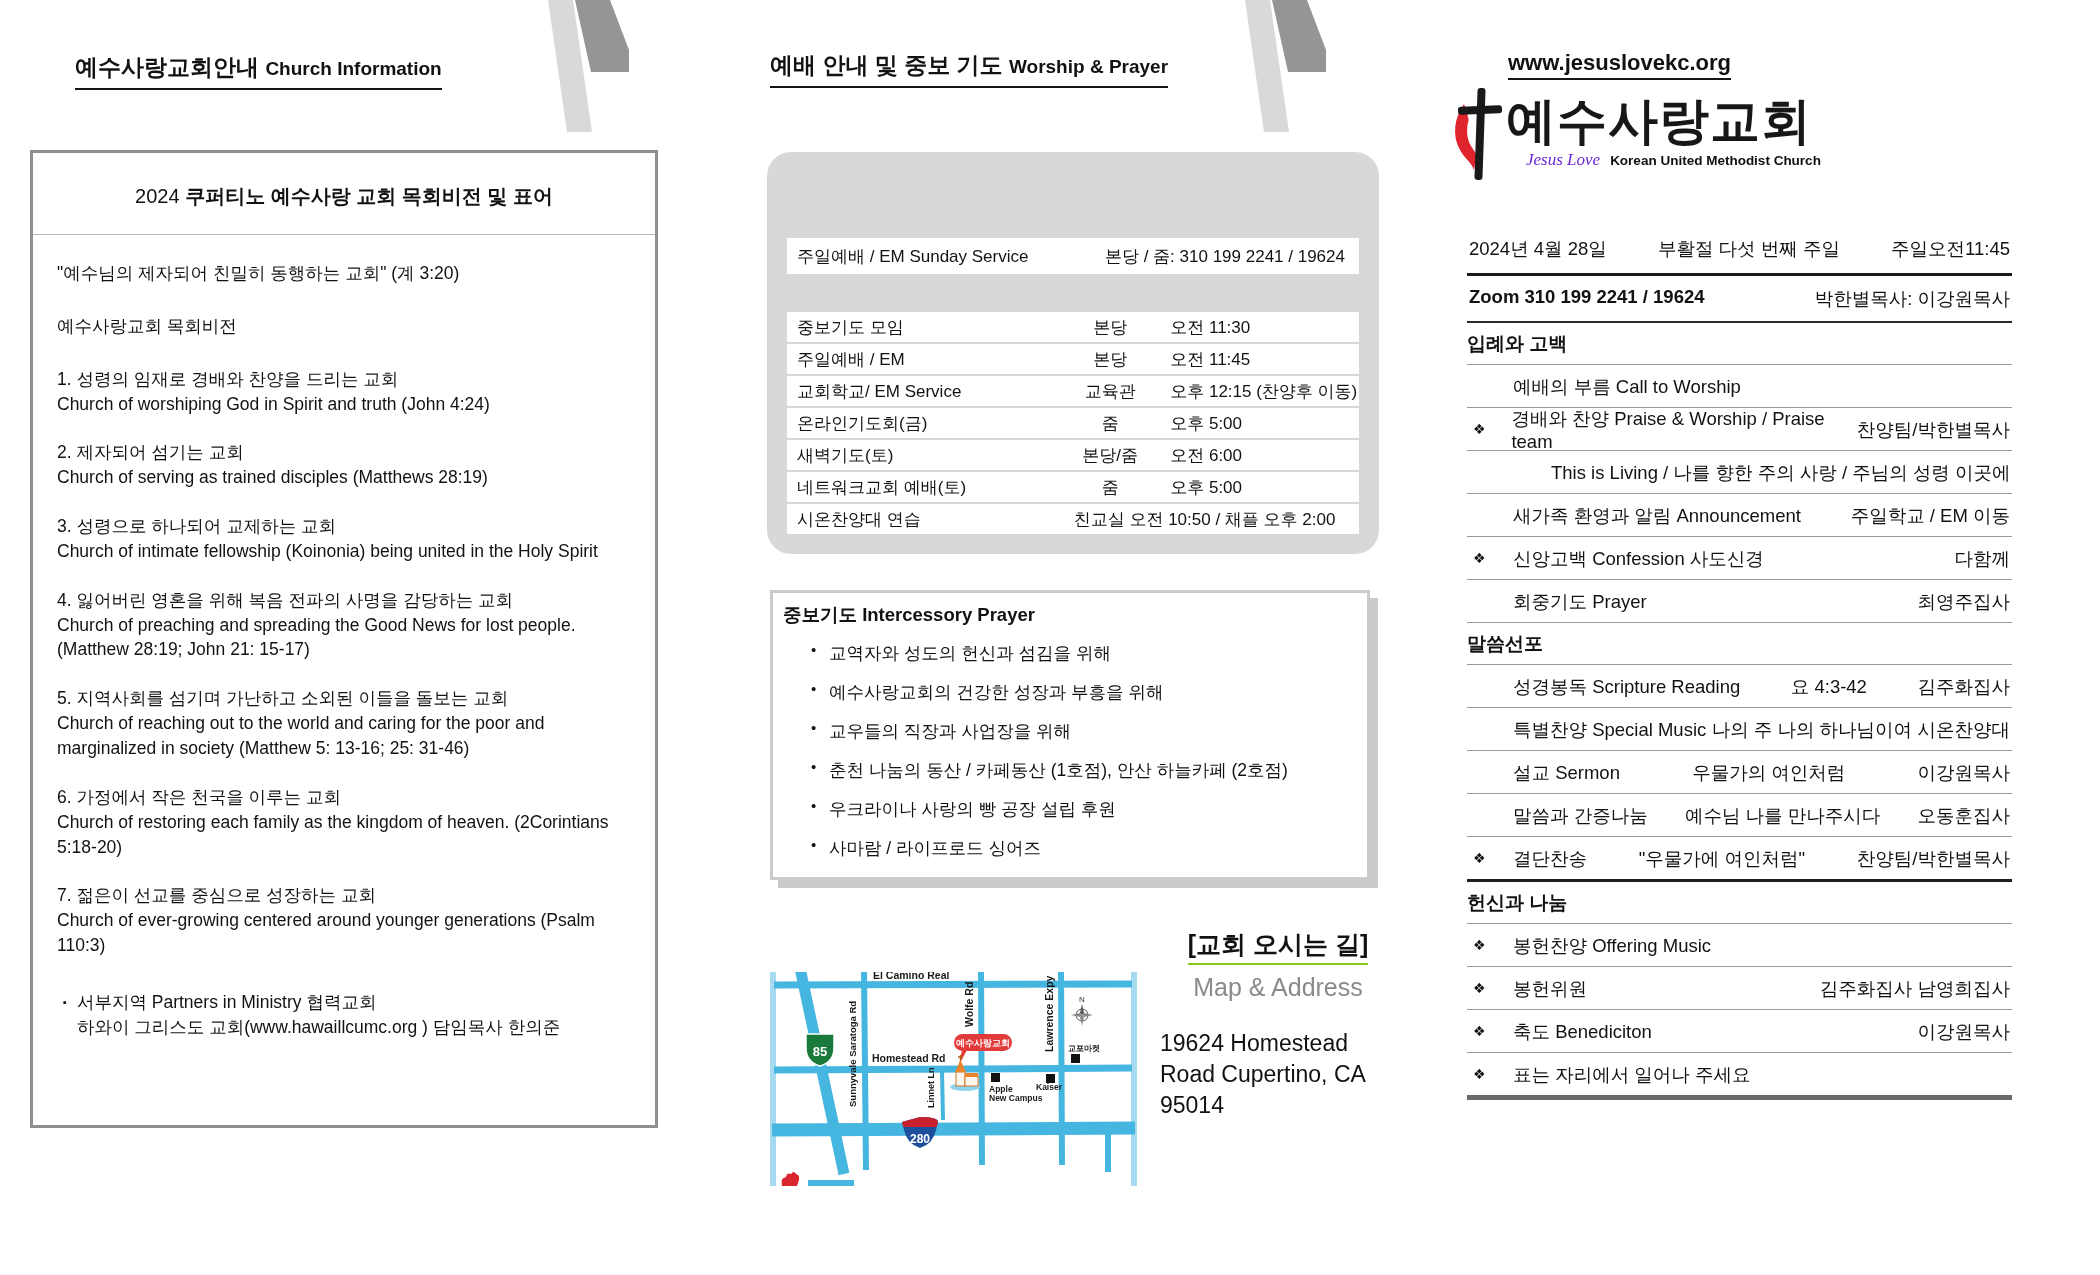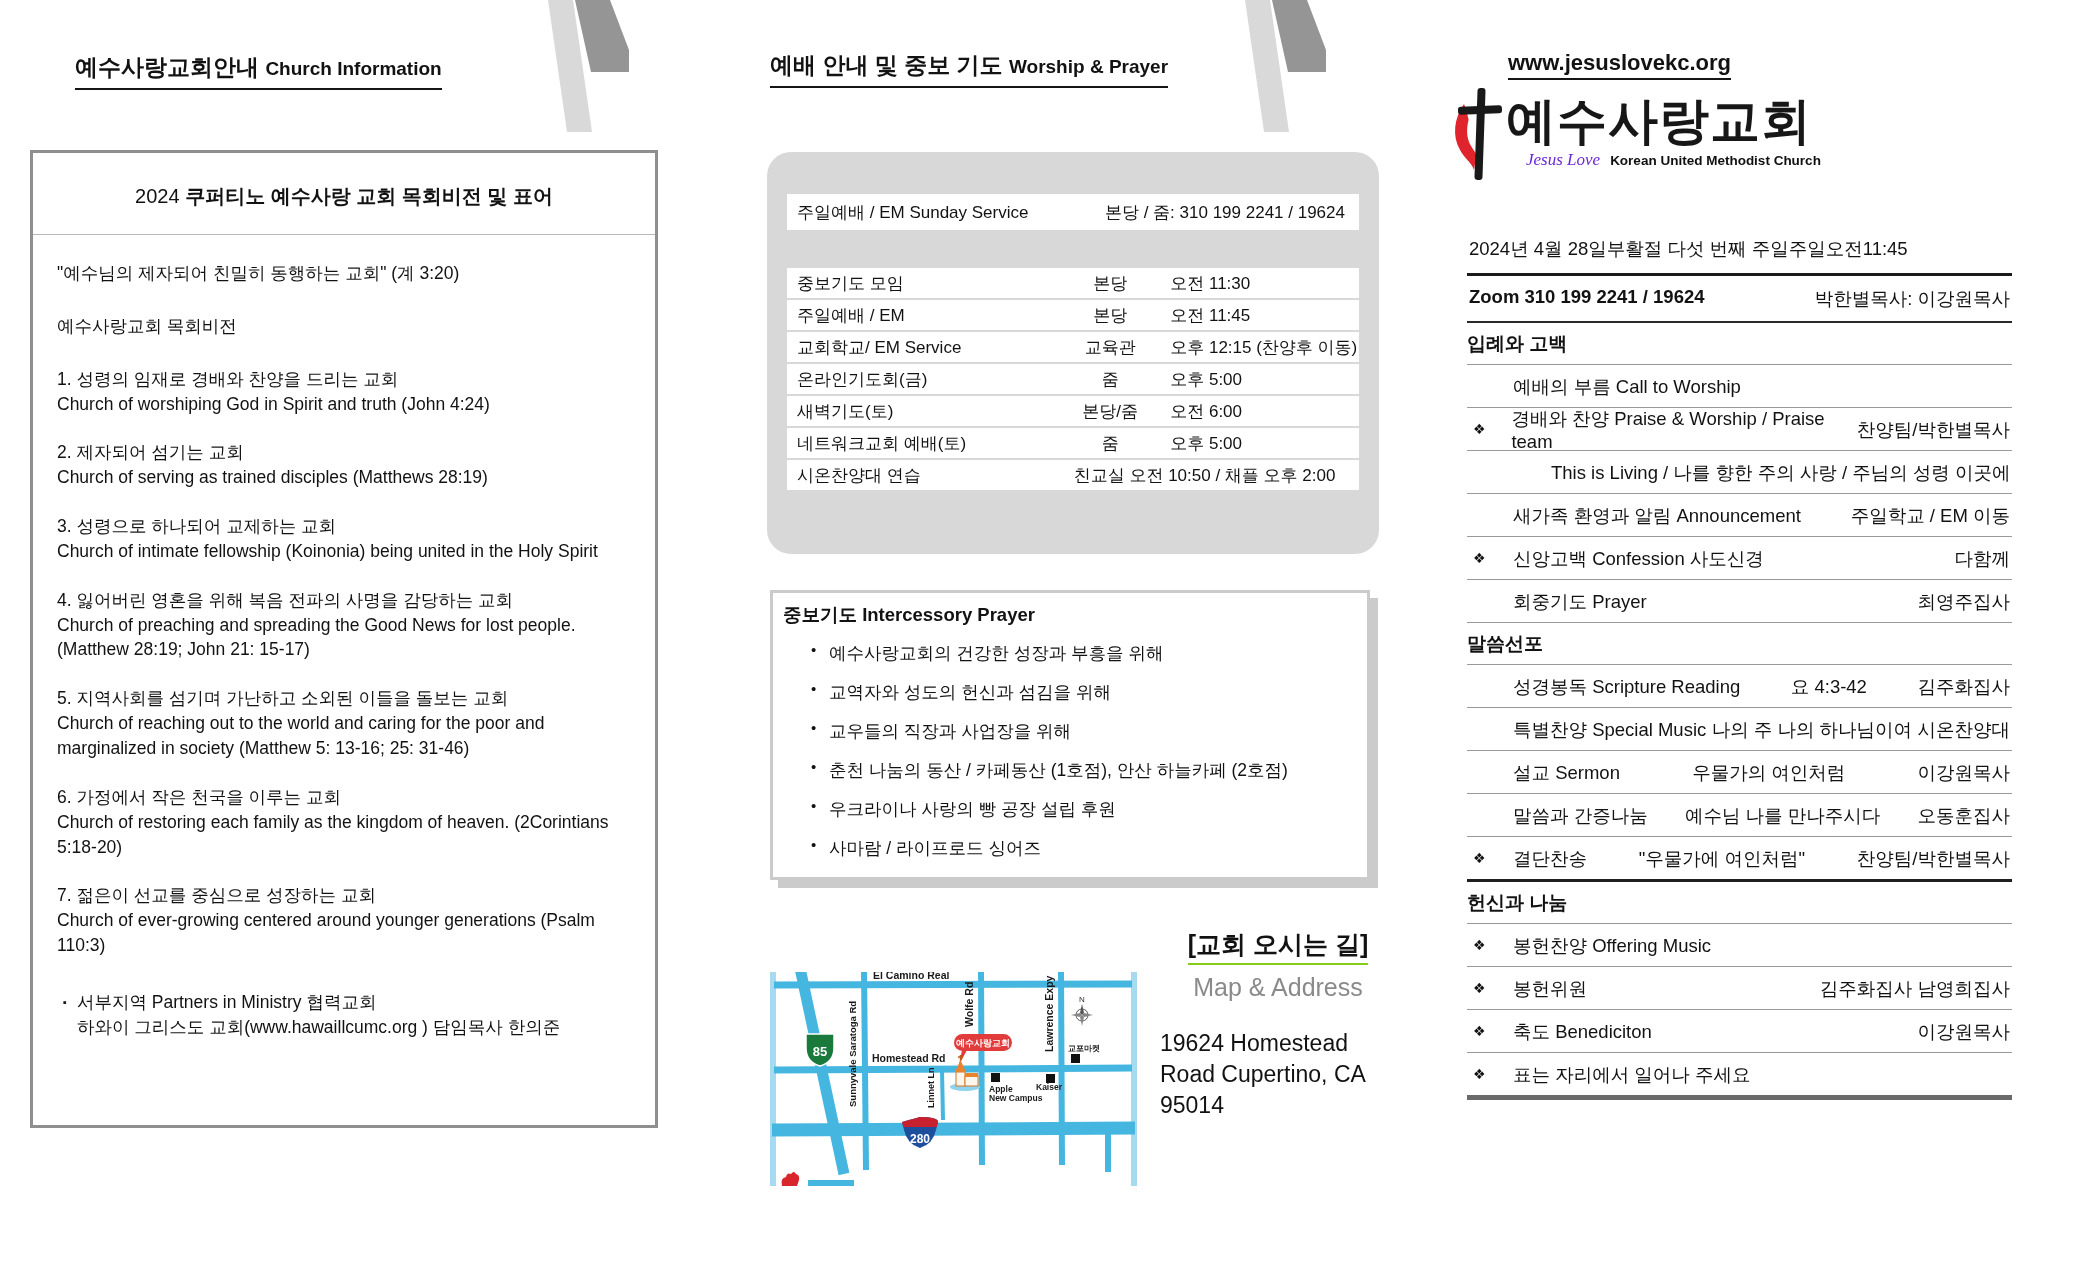--- a/index.html
+++ b/index.html
@@ -21,21 +21,21 @@
   .vision-body .motto{margin:0 0 28px 0;}
   .vision-body .vhead{margin:0 0 28px 0;}
   .vision-item{margin-bottom:24px;}
   .partner{display:flex;margin-top:32px;}
   .partner .sq{font-size:11px;margin:5px 10px 0 6px;}
 
   
   .sched-box{left:767px;top:152px;width:612px;height:402px;background:#d8d8d8;border-radius:24px;
              padding:42px 20px 0 20px;box-sizing:border-box;}
   .sched-head{background:#fff;height:36px;display:flex;align-items:center;justify-content:space-between;
-              padding:0 14px 0 10px;font-size:17px;margin-bottom:38px;}
+              padding:0 14px 0 10px;font-size:17px;margin-bottom:38px;margin-top:44px;}
   .sched-row{background:#fff;height:30px;margin-bottom:2px;display:flex;align-items:center;font-size:17px;}
   .sched-row .nm{width:46%;padding-left:10px;box-sizing:border-box;}
   .sched-row .pl{width:21%;text-align:center;}
   .sched-row .tm{width:33%;}
   .sched-row .wide{width:54%;text-align:center;}
 
   
   .prayer-box{left:770px;top:590px;width:600px;height:290px;background:#fff;
               border:3px solid #cbcbcb;box-shadow:8px 8px 0 0 #cbcbcb;box-sizing:border-box;}
   .prayer-title{font-weight:bold;font-size:18.5px;padding:9px 0 0 10px;}
@@ -52,21 +52,21 @@
 
   
   .website{left:1508px;top:50px;font-weight:bold;font-size:22px;border-bottom:2px solid #151515;padding-bottom:2px;}
   .logo-row{left:1450px;top:86px;display:flex;}
   .logo-name{font-size:50px;font-weight:800;letter-spacing:1px;color:#171717;line-height:1.0;margin-top:10px;}
   .logo-sub{margin:4px 0 0 20px;display:flex;align-items:baseline;}
   .logo-sub .script{font-family:"Liberation Serif",serif;font-style:italic;font-size:17px;color:#6d28d9;}
   .logo-sub .kumc{font-weight:bold;font-size:13.5px;color:#101010;margin-left:10px;}
 
   .order{left:1467px;top:232px;width:545px;}
-  .o-date{display:flex;font-size:18.5px;padding:4px 2px 12px 2px;}
+  .o-date{display:flex;justify-content:space-between;font-size:18.5px;padding:4px 2px 12px 2px;}
   .hr-thick{border-bottom:3px solid #1a1a1a;}
   .hr-med{border-bottom:2px solid #2a2a2a;}
   .o-zoom{display:flex;justify-content:space-between;font-size:18.5px;padding:10px 2px;}
   .o-zoom .z{font-weight:bold;}
   .sec-title{font-weight:bold;font-size:19px;height:41px;display:flex;align-items:center;
              border-bottom:1px solid #9a9a9a;}
   .worow{display:flex;align-items:center;height:42px;font-size:18.5px;border-bottom:1px solid #9a9a9a;}
   .worow .bl{width:46px;padding-left:6px;font-size:14px;box-sizing:border-box;}
   .worow .ctr{flex:1;text-align:center;}
   .worow .sp{flex:1;}
@@ -183,22 +183,22 @@
         <div class="sched-row">
           <span class="nm">시온찬양대 연습</span>
           <span class="wide">친교실 오전 10:50 / 채플 오후 2:00</span>
         </div>
       </div>
   </div>
 
   <div class="abs prayer-box">
     <div class="prayer-title">중보기도 Intercessory Prayer</div>
     <ul class="prayer-list">
+        <li>교역자와 성도의 헌신과 섬김을 위해</li>
         <li>예수사랑교회의 건강한 성장과 부흥을 위해</li>
-        <li>교역자와 성도의 헌신과 섬김을 위해</li>
         <li>교우들의 직장과 사업장을 위해</li>
         <li>춘천 나눔의 동산 / 카페동산 (1호점), 안산 하늘카페 (2호점)</li>
         <li>우크라이나 사랑의 빵 공장 설립 후원</li>
         <li>사마람 / 라이프로드 싱어즈</li>
       </ul>
   </div>
 
   <div class="abs map-wrap">
     <svg width="370" height="225" viewBox="0 0 370 225">
       <rect x="0" y="0" width="370" height="225" fill="#ffffff"></rect>

